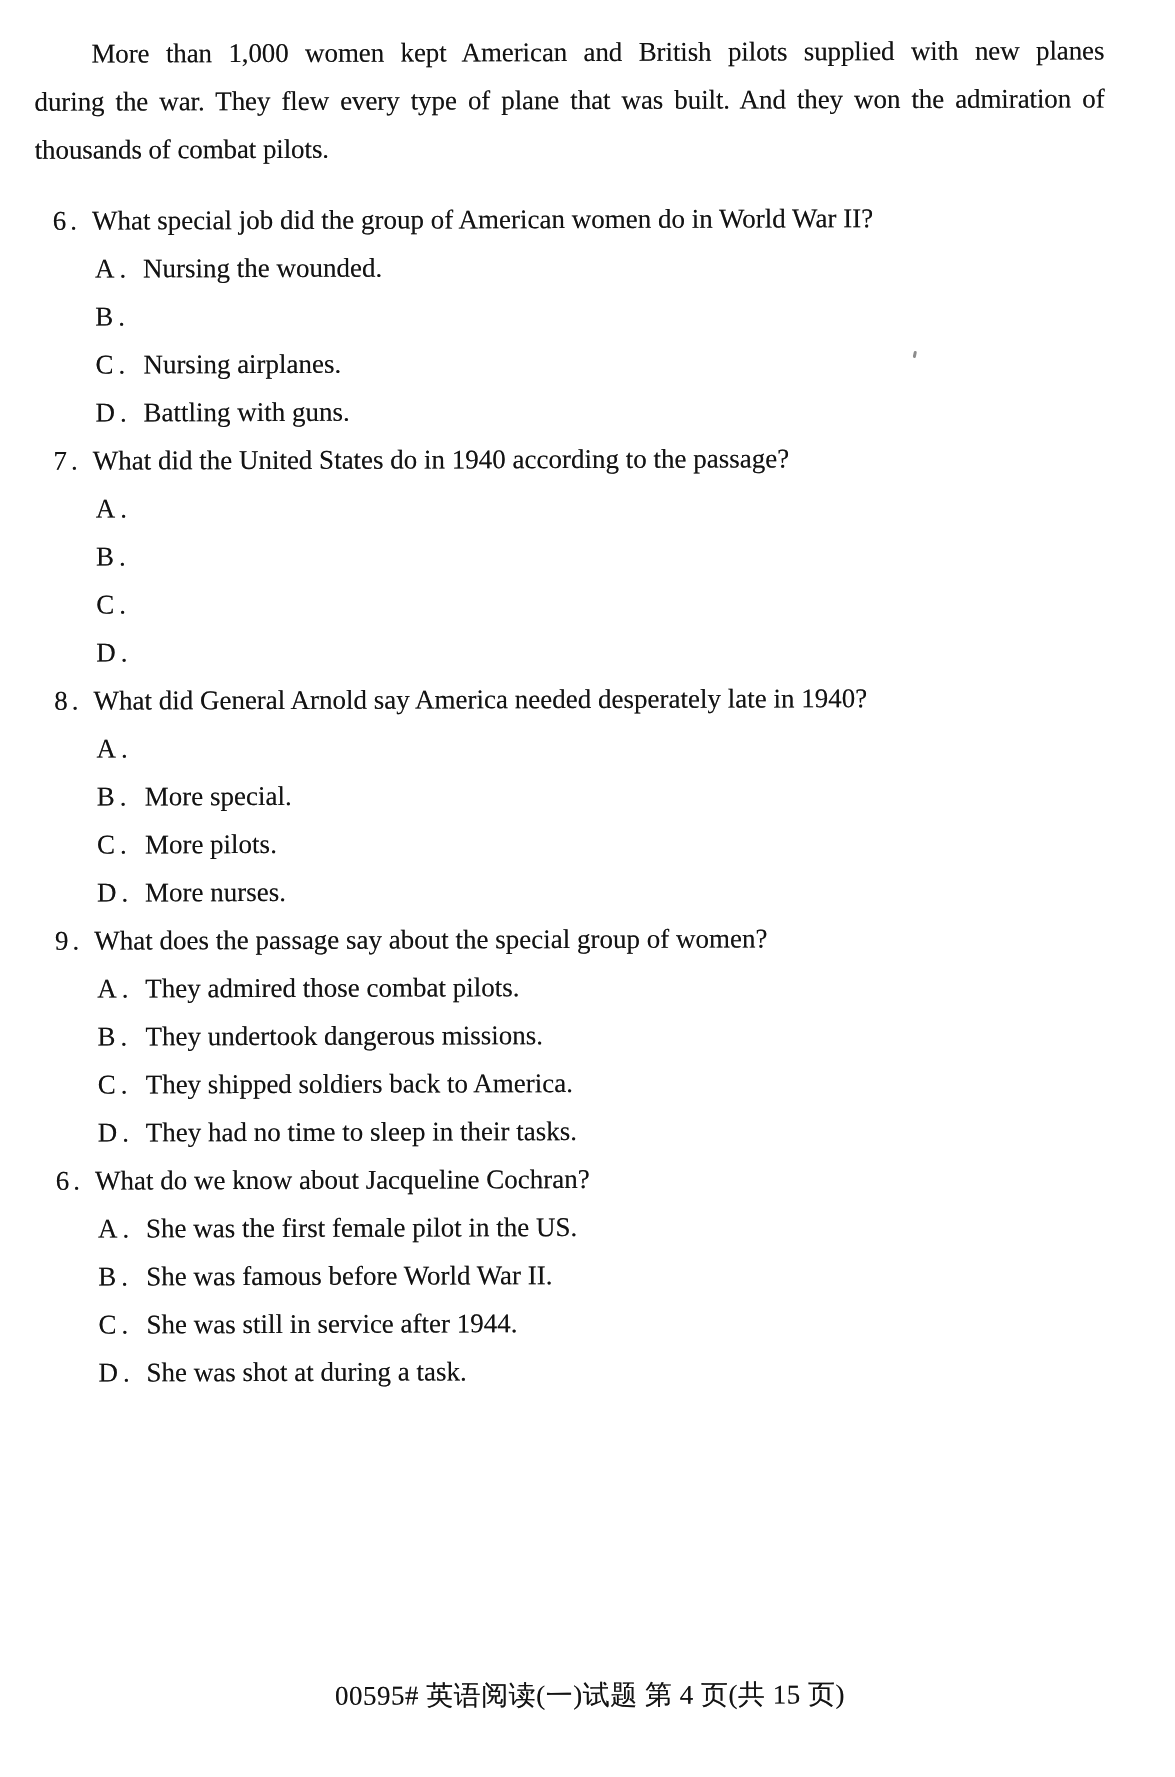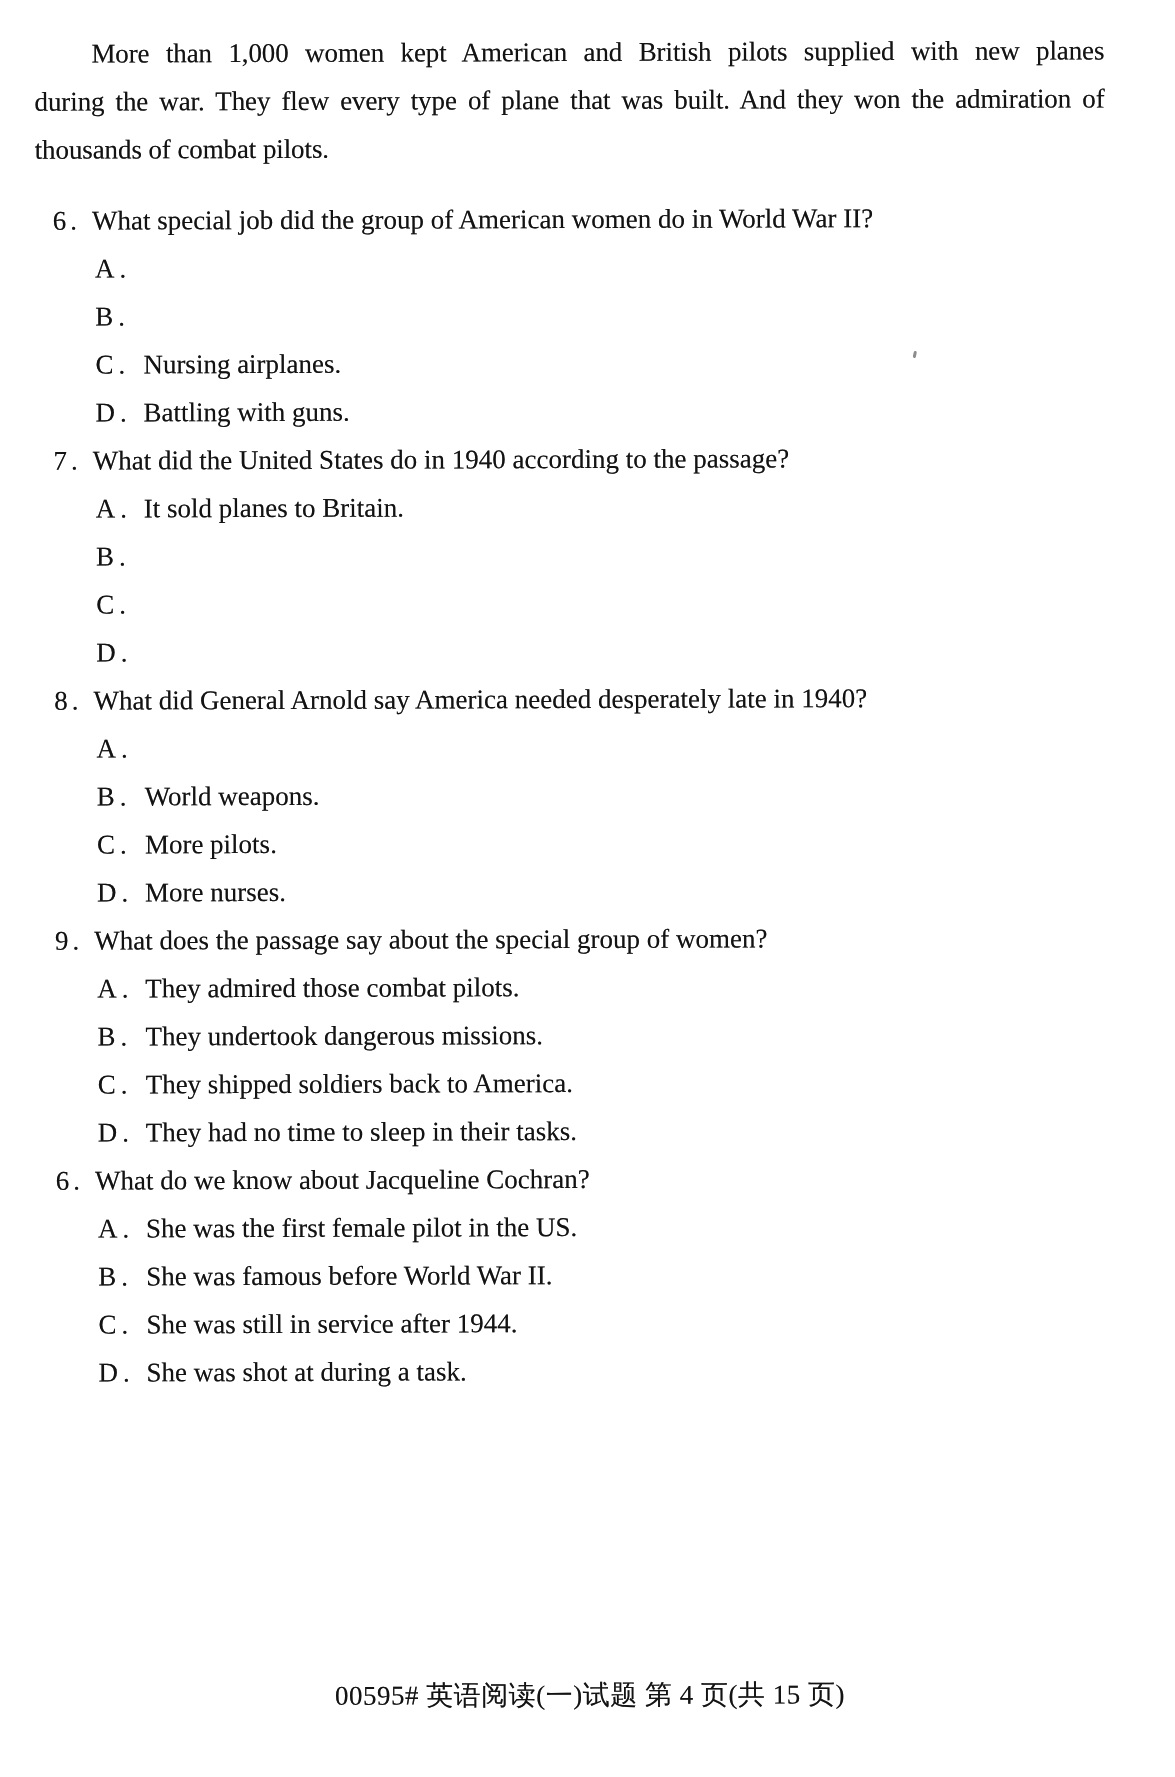--- a/index.html
+++ b/index.html
@@ -114,20 +114,21 @@
 
   <div class="questions">
 
     <div class="question">
       <div class="q-line">
         <span class="q-num">6.</span>
         <span class="q-text">What special job did the group of American women do in World War II?</span>
       </div>
       <div class="option">
         <span class="opt-letter">A.</span>
+        <span class="opt-text">Nursing the wounded.</span>
       </div>
       <div class="option">
         <span class="opt-letter">B.</span>
       </div>
       <div class="option">
         <span class="opt-letter">C.</span>
         <span class="opt-text">Nursing airplanes.</span>
       </div>
       <div class="option">
         <span class="opt-letter">D.</span>
@@ -135,21 +136,20 @@
       </div>
     </div>
 
     <div class="question">
       <div class="q-line">
         <span class="q-num">7.</span>
         <span class="q-text">What did the United States do in 1940 according to the passage?</span>
       </div>
       <div class="option">
         <span class="opt-letter">A.</span>
-        <span class="opt-text">It sold planes to Britain.</span>
       </div>
       <div class="option">
         <span class="opt-letter">B.</span>
       </div>
       <div class="option">
         <span class="opt-letter">C.</span>
       </div>
       <div class="option">
         <span class="opt-letter">D.</span>
       </div>
@@ -158,21 +158,21 @@
     <div class="question">
       <div class="q-line">
         <span class="q-num">8.</span>
         <span class="q-text">What did General Arnold say America needed desperately late in 1940?</span>
       </div>
       <div class="option">
         <span class="opt-letter">A.</span>
       </div>
       <div class="option">
         <span class="opt-letter">B.</span>
-        <span class="opt-text">World weapons.</span>
+        <span class="opt-text">More special.</span>
       </div>
       <div class="option">
         <span class="opt-letter">C.</span>
         <span class="opt-text">More pilots.</span>
       </div>
       <div class="option">
         <span class="opt-letter">D.</span>
         <span class="opt-text">More nurses.</span>
       </div>
     </div>

